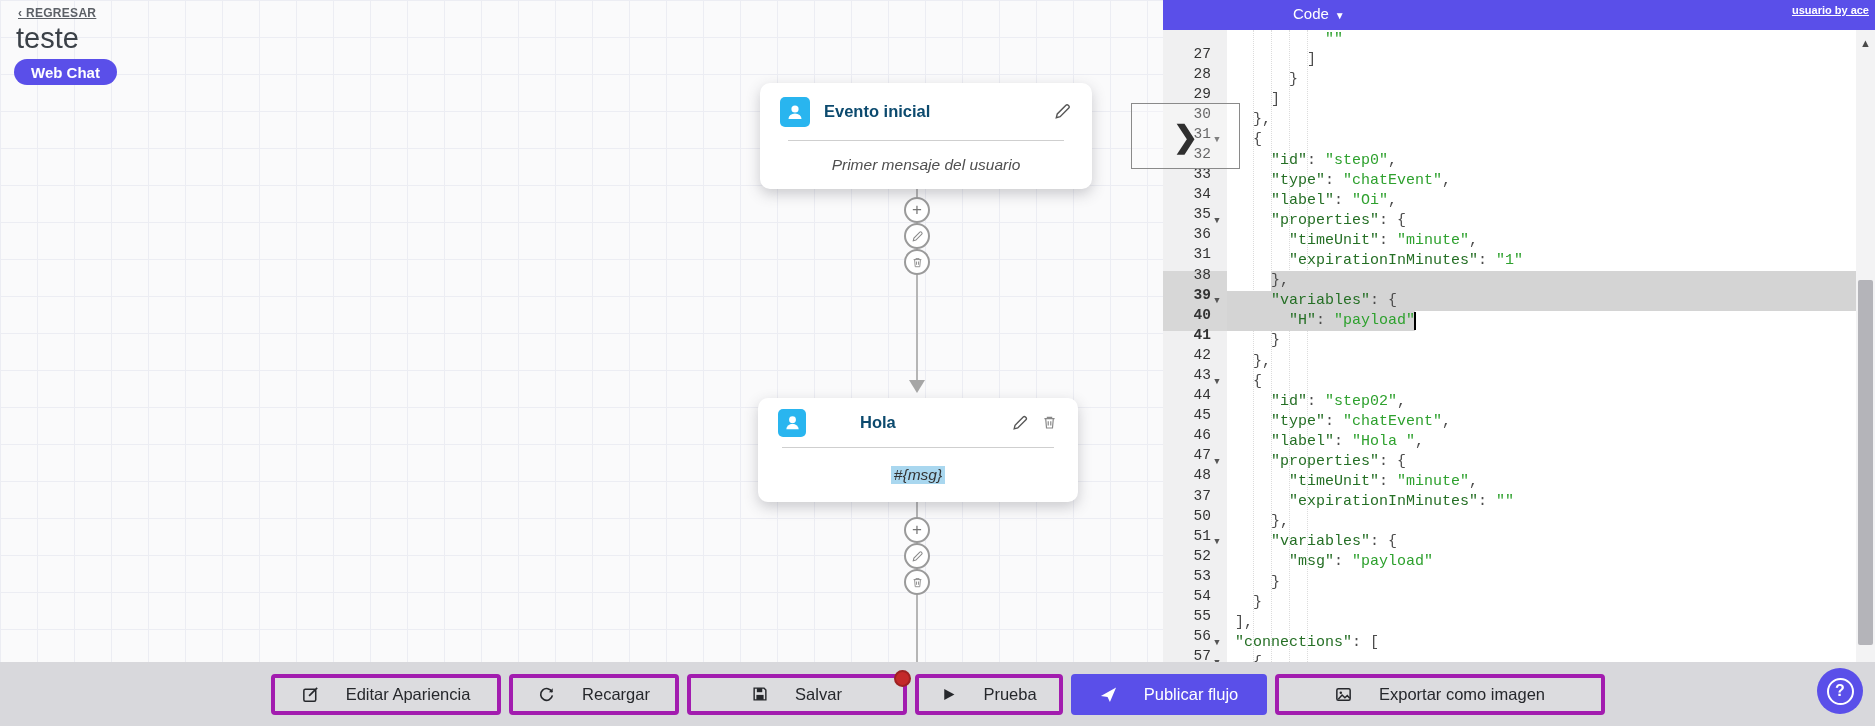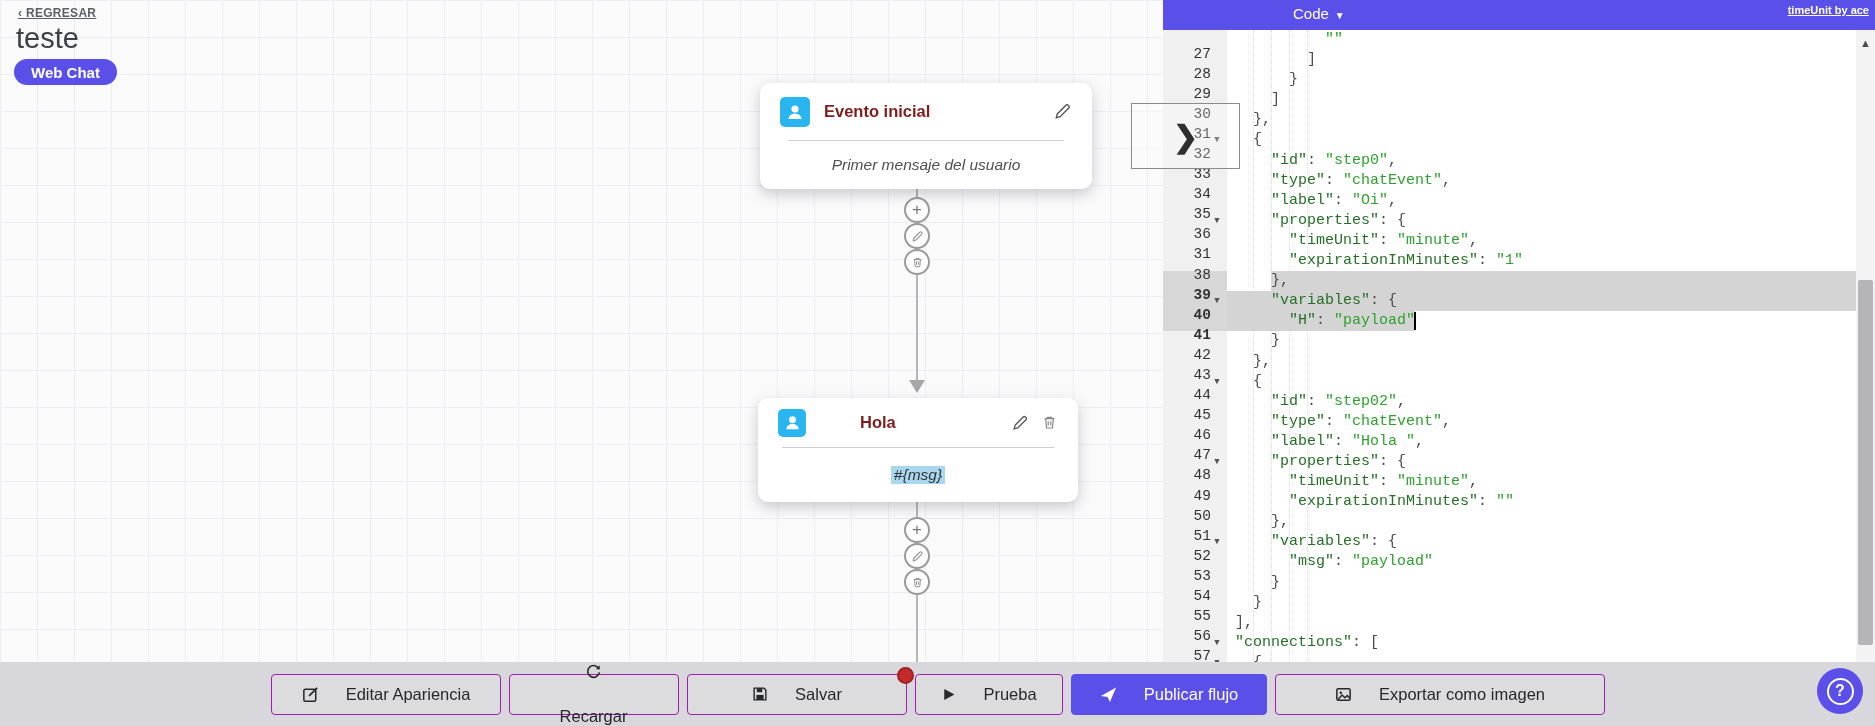--- a/index.html
+++ b/index.html
@@ -18,21 +18,21 @@
   .channel-badge{position:absolute;left:14px;top:59px;height:26px;padding:0 17px;
     background:#5a4fe9;border-radius:14px;color:#fff;font-size:15px;font-weight:bold;
     display:flex;align-items:center;}
 
   
   .node{position:absolute;background:#fff;border-radius:10px;
     box-shadow:0 5px 14px rgba(60,60,70,.25);z-index:3;}
   .node-header{display:flex;align-items:center;padding:0 20px;}
   .node-icon{width:30px;height:30px;border-radius:5px;background:#29b5ef;flex:0 0 30px;
     display:flex;align-items:center;justify-content:center;}
-  .node-title{font-size:16.5px;font-weight:bold;color:#7f1d1d;margin-left:14px;flex:1;}
+  .node-title{font-size:16.5px;font-weight:bold;color:#0c4a6e;margin-left:14px;flex:1;}
   .node-actions{display:flex;gap:12px;align-items:center;}
   .node-divider{height:1px;background:#cfcfcf;margin:0 28px;}
   .node-body{display:flex;align-items:center;justify-content:center;
     font-size:15.5px;font-style:italic;color:#4f4f4f;}
   .hl{background:#a9d7ef;padding:0 3px;color:#333;}
 
   
   .vline{position:absolute;width:2px;background:#b5b5b5;z-index:1;}
   .arrow-head{position:absolute;width:0;height:0;border-left:8px solid transparent;
     border-right:8px solid transparent;border-top:13px solid #a6a6a6;z-index:1;}
@@ -72,21 +72,21 @@
 
   .vscroll{position:absolute;right:0;top:30px;width:19px;height:632px;background:#f3f3f4;}
   .vs-up{height:26px;display:flex;align-items:center;justify-content:center;
     color:#4a4a4a;font-size:11px;cursor:pointer;}
   .vs-thumb{position:absolute;left:2px;right:2px;top:250px;height:365px;background:#b4b4b9;
     border-radius:2px;cursor:pointer;}
 
   
   .toolbar{position:absolute;left:0;top:662px;width:100%;height:64px;background:#d8d8dc;
     display:flex;align-items:center;justify-content:center;gap:8px;z-index:5;}
-  .btn{position:relative;height:41px;border:1px solid #a21caf;border-radius:4px;
+  .btn{position:relative;height:41px;border:4px solid #a21caf;border-radius:4px;
     background:#dcdcdf;color:#26282c;font-size:16.5px;font-family:"Liberation Sans",sans-serif;
     display:flex;align-items:center;justify-content:center;gap:26px;cursor:pointer;box-sizing:border-box;}
   .btn.primary{background:#5a4fe9;border-color:#5a4fe9;color:#fff;font-weight:normal;}
   .badge-dot{position:absolute;top:-8px;right:-8px;width:17px;height:17px;border-radius:50%;
     background:#c42a2a;border:2px solid #9e2222;box-sizing:border-box;}
 
   .help-btn{position:absolute;right:12px;bottom:12px;width:46px;height:46px;border-radius:50%;
     background:#5a4fe9;z-index:6;display:flex;align-items:center;justify-content:center;cursor:pointer;}
   .help-inner{width:27px;height:27px;border-radius:50%;border:2.5px solid #fff;box-sizing:border-box;
     display:flex;align-items:center;justify-content:center;color:#fff;font-size:16px;font-weight:bold;}
@@ -177,21 +177,21 @@
     </div>
   </div>
 
   <div class="collapse-btn">
     <span>❯</span>
   </div>
 
   <div class="code-panel">
     <div class="code-header">
       <div class="code-dd"><span>Code</span><span class="caret">▼</span></div>
-      <div class="powered">timeUnit by ace</div>
+      <div class="powered">usuario by ace</div>
     </div>
     <div class="gutter" id="gutter">
         <div class="g-row">
           <span class="g-num">27</span>
           <span class="g-fold"></span>
         </div>
         <div class="g-row">
           <span class="g-num">28</span>
           <span class="g-fold"></span>
         </div>
@@ -269,21 +269,21 @@
         </div>
         <div class="g-row">
           <span class="g-num">47</span>
           <span class="g-fold"></span>
         </div>
         <div class="g-row">
           <span class="g-num">48</span>
           <span class="g-fold">▼</span>
         </div>
         <div class="g-row">
-          <span class="g-num">49</span>
+          <span class="g-num">37</span>
           <span class="g-fold"></span>
         </div>
         <div class="g-row">
           <span class="g-num">50</span>
           <span class="g-fold"></span>
         </div>
         <div class="g-row">
           <span class="g-num">51</span>
           <span class="g-fold"></span>
         </div>
@@ -363,21 +363,21 @@
   <div class="toolbar" id="toolbar">
       <button class="btn" style="min-width: 230px;">
         <span style="display: flex;">
           <svg width="19" height="19" viewBox="0 0 20 20">
             <rect x="3" y="4.5" width="12.5" height="12.5" rx="1.5" fill="none" stroke="#26282c" stroke-width="1.6"></rect>
             <path d="M8.5 11.5L17 3" stroke="#26282c" stroke-width="1.8" fill="none"></path>
           </svg>
         </span>
         <span>Editar Apariencia</span>
       </button>
-      <button class="btn" style="min-width: 170px; flex-direction: column;">
+      <button class="btn" style="min-width: 170px;">
         <span style="display: flex;">
           <svg width="19" height="19" viewBox="0 0 20 20">
             <path d="M15.8 7.5A6.2 6.2 0 1 0 16.2 11" fill="none" stroke="#26282c" stroke-width="1.7"></path>
             <path d="M16.5 3.5v4h-4z" fill="#26282c"></path>
           </svg>
         </span>
         <span>Recargar</span>
       </button>
       <button class="btn" style="min-width: 220px;">
         <span style="display: flex;">

